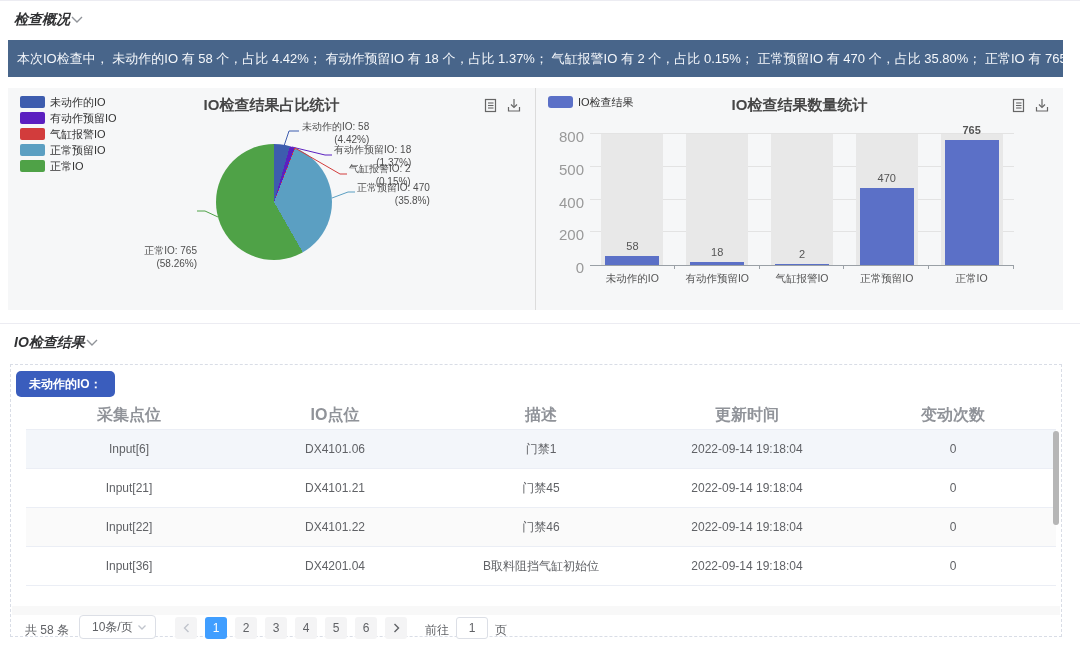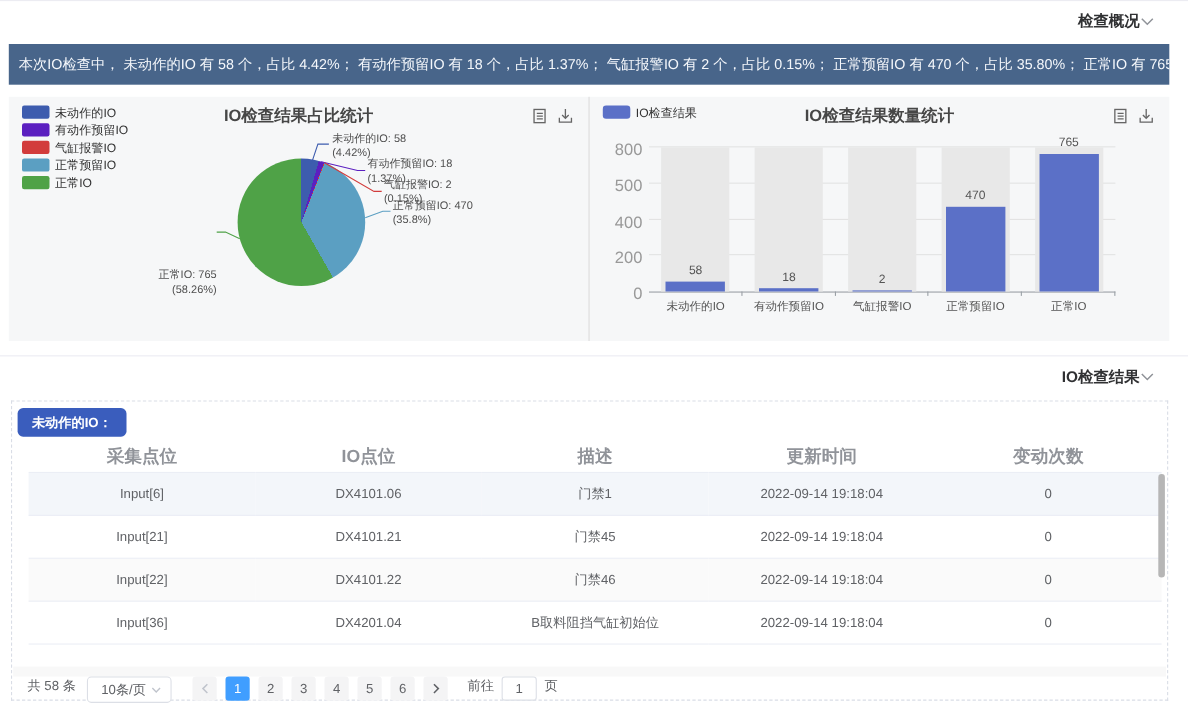--- a/index.html
+++ b/index.html
@@ -1,40 +1,40 @@
 <!DOCTYPE html>
 <html><head>
 <meta charset="utf-8">
 <style>
   html,body{margin:0;padding:0;}
   body{width:1080px;height:646px;overflow:hidden;background:#fff;
        font-family:"Liberation Sans",sans-serif;color:#333;position:relative;}
   
   .collapse-header{height:38px;border-top:1px solid #ececf2;display:flex;align-items:center;
-       justify-content:flex-end;padding:0 30px 0 14px;box-sizing:border-box;cursor:pointer;}
+       justify-content:flex-start;padding:0 42px 0 14px;box-sizing:border-box;cursor:pointer;font-style:italic;}
   .collapse-title{font-size:14px;font-weight:bold;color:#303133;}
   .chev{display:flex;align-items:center;}
   
   .banner{margin:2px 17px 0 8px;height:37px;line-height:37px;padding-left:9px;
        color:#f4f7fb;font-size:13px;white-space:nowrap;overflow:hidden;box-sizing:border-box;}
   
   .charts{margin:11px 17px 0 8px;height:222px;background:#f6f7f8;display:flex;}
   .panel{position:relative;flex:1;}
   .panel+.panel{border-left:1px solid #dcdcdc;}
   .panel-title{position:absolute;top:8px;left:0;right:0;text-align:center;
        font-size:15px;font-weight:bold;color:#464646;}
   .toolbox{position:absolute;top:10px;right:14px;display:flex;gap:10px;}
   .toolbox .tbi{cursor:pointer;display:flex;}
   .legend-col{position:absolute;left:12px;top:8px;display:flex;flex-direction:column;gap:4px;}
   .legend-item{display:flex;align-items:center;gap:5px;height:12px;cursor:pointer;}
   .swatch{width:25px;height:12px;border-radius:2px;flex:none;}
   .legend-label{font-size:11px;color:#333;}
   .pie{position:absolute;left:208px;top:56px;width:116px;height:116px;border-radius:50%;}
   .pie-label{position:absolute;font-size:10px;color:#4f4f4f;line-height:1.3;
-       white-space:pre;text-align:left;}
+       white-space:pre;text-align:right;}
   .pie-label.right{text-align:right;}
   .overlay{position:absolute;left:0;top:0;pointer-events:none;}
   
   .plot{position:absolute;left:54px;top:46px;width:424px;height:131px;
        border-bottom:1px solid #9aa0a6;display:flex;}
   .gridline{position:absolute;left:0;right:0;height:0;border-top:1px solid #e3e3e3;}
   .slot{flex:1;position:relative;display:flex;align-items:flex-end;justify-content:center;}
   .slot::after{content:'';position:absolute;right:0;top:100%;width:1px;height:4px;background:#9aa0a6;}
   .bgcol{position:absolute;bottom:0;width:62px;height:100%;background:#e8e8e8;left:50%;margin-left:-31px;}
   .bar{position:relative;width:54px;z-index:1;}
@@ -53,21 +53,21 @@
   table.io th{height:26px;font-size:16px;font-weight:600;color:#909399;text-align:center;
        border-bottom:1px solid #ebeef5;font-weight:bold;}
   table.io td{height:36px;font-size:12px;color:#606266;text-align:center;
        border-bottom:1px solid #ebeef5;}
   tr.hl{background:#f3f6fa;}
   tr.stripe{background:#fafafa;}
   .hstrip{position:absolute;left:1px;right:1px;top:241px;height:9px;background:#f8f8f8;}
   .vscroll{position:absolute;right:2px;top:66px;width:6px;height:94px;background:#b6b6b6;
        border-radius:3px;cursor:grab;}
   
-  .pager{position:absolute;left:5px;right:10px;top:250px;height:24px;display:flex;align-items:flex-start;}
+  .pager{position:absolute;left:5px;right:10px;top:250px;height:24px;display:flex;align-items:flex-end;}
   .pg-total{font-size:12px;color:#606266;margin-left:9px;}
   .pg-size{margin-left:10px;width:77px;height:24px;border:1px solid #dcdfe6;border-radius:4px;
        display:flex;align-items:center;justify-content:space-between;padding:0 8px 0 12px;
        box-sizing:border-box;font-size:12px;color:#606266;cursor:pointer;background:#fff;}
   .pg-btn{min-width:22px;height:22px;margin:0 4px;border:none;border-radius:3px;background:#f4f4f5;
        color:#606266;font-size:12px;display:flex;align-items:center;justify-content:center;
        cursor:pointer;font-family:"Liberation Sans",sans-serif;}
   .pg-btn.active{color:#fff;}
   .pg-prev{margin-left:19px;}
   .pg-goto{font-size:12px;color:#606266;margin-left:14px;}
@@ -211,21 +211,21 @@
         </div>
         <div class="slot">
           <div class="bgcol"></div>
           <div class="bar" style="height: 76.9625px; background: rgb(91, 112, 199);"></div>
           <div class="bar-value" style="bottom: 80.9625px;">470</div>
           <div class="xlabel">正常预留IO</div>
         </div>
         <div class="slot">
           <div class="bgcol"></div>
           <div class="bar" style="height: 125.269px; background: rgb(91, 112, 199);"></div>
-          <div class="bar-value" style="bottom: 129.269px;">765</div>
+          <div class="bar-value" style="bottom: 129.269px; font-weight: bold;">765</div>
           <div class="xlabel">正常IO</div>
         </div>
       </div>
   </div>
 </div>
 
 <div class="collapse-header results-header">
   <span class="collapse-title">IO检查结果</span>
   <span class="chev">
     <svg width="14" height="9">

